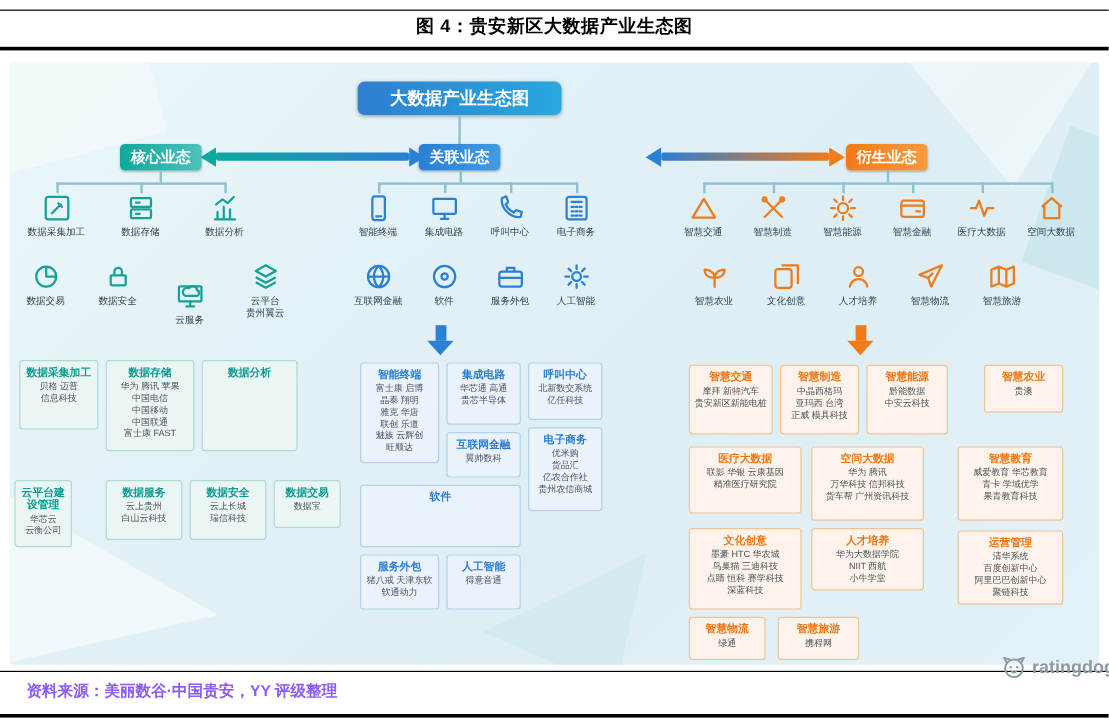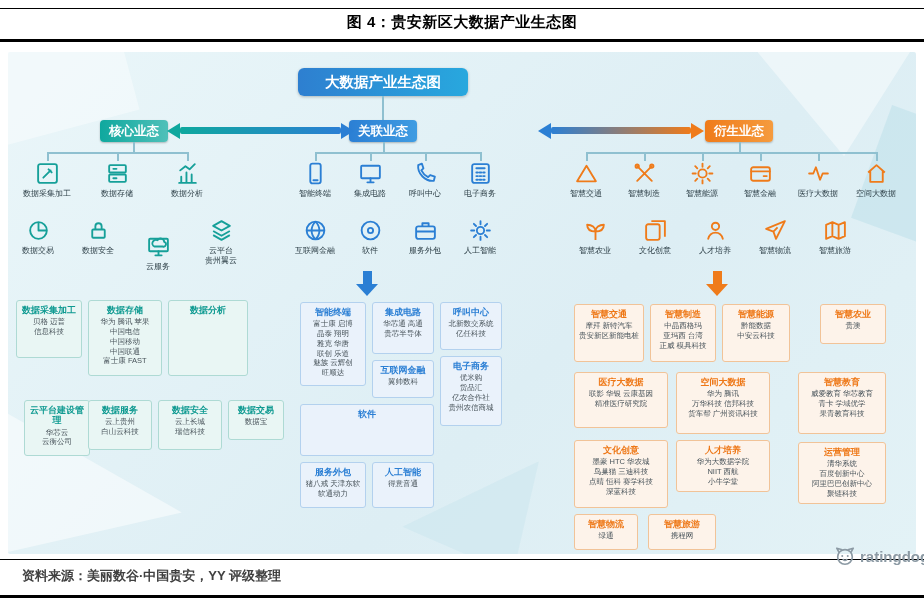--- a/index.html
+++ b/index.html
@@ -31,21 +31,21 @@
   .bigarrow .head{width:0;height:0;border:11px solid transparent;border-bottom:none;border-top:12px solid currentColor}
   .box{position:absolute;border-radius:3px;padding:4px 3px 3px;text-align:center;overflow:hidden}
   .box .bt{font-size:9px;font-weight:bold;margin-bottom:2px;line-height:1.15}
   .box .bc{font-size:7.5px;line-height:1.3;color:#49545b;white-space:pre-line}
   .teal-box{background:#e9f6f4;border:1px solid #aedad4}
   .teal-box .bt{color:#0f9a91}
   .blue-box{background:#eaf2fb;border:1px solid #b3d1ee}
   .blue-box .bt{color:#2b7fd4}
   .orange-box{background:#fdf3ea;border:1px solid #f1c398}
   .orange-box .bt{color:#ee7716}
-  .source{position:absolute;left:22px;top:567px;font-size:13px;font-weight:600;color:#404040}
+  .source{position:absolute;left:22px;top:567px;font-size:13px;font-weight:600;color:#8b5cf6}
   .ratingdog{position:absolute;left:834px;top:545px;display:flex;align-items:center;gap:4px;color:#8c9aa4;font-weight:bold;font-size:15px}
   .ratingdog svg{width:22px;height:22px}
 </style>
 </head>
 <body>
 
 <div class="page">
 
   <div class="rule" style="top:8px;height:1px"></div>
   <div class="fig-title">图 4：贵安新区大数据产业生态图</div>
@@ -347,21 +347,21 @@
       <div class="bt">数据存储</div>
       <div class="bc">华为 腾讯 苹果
 中国电信
 中国移动
 中国联通
 富士康 FAST</div>
     </div>
     <div class="box teal-box" style="left:160px;top:248px;width:80px;height:76px">
       <div class="bt">数据分析</div>
     </div>
-    <div class="box teal-box" style="left:16px;top:348px;width:66px;height:56px">
+    <div class="box teal-box" style="left:4px;top:348px;width:48px;height:56px">
       <div class="bt">云平台建设管理</div>
       <div class="bc">华芯云
 云衡公司</div>
     </div>
     <div class="box teal-box" style="left:80px;top:348px;width:64px;height:50px">
       <div class="bt">数据服务</div>
       <div class="bc">云上贵州
 白山云科技</div>
     </div>
     <div class="box teal-box" style="left:150px;top:348px;width:64px;height:50px">

